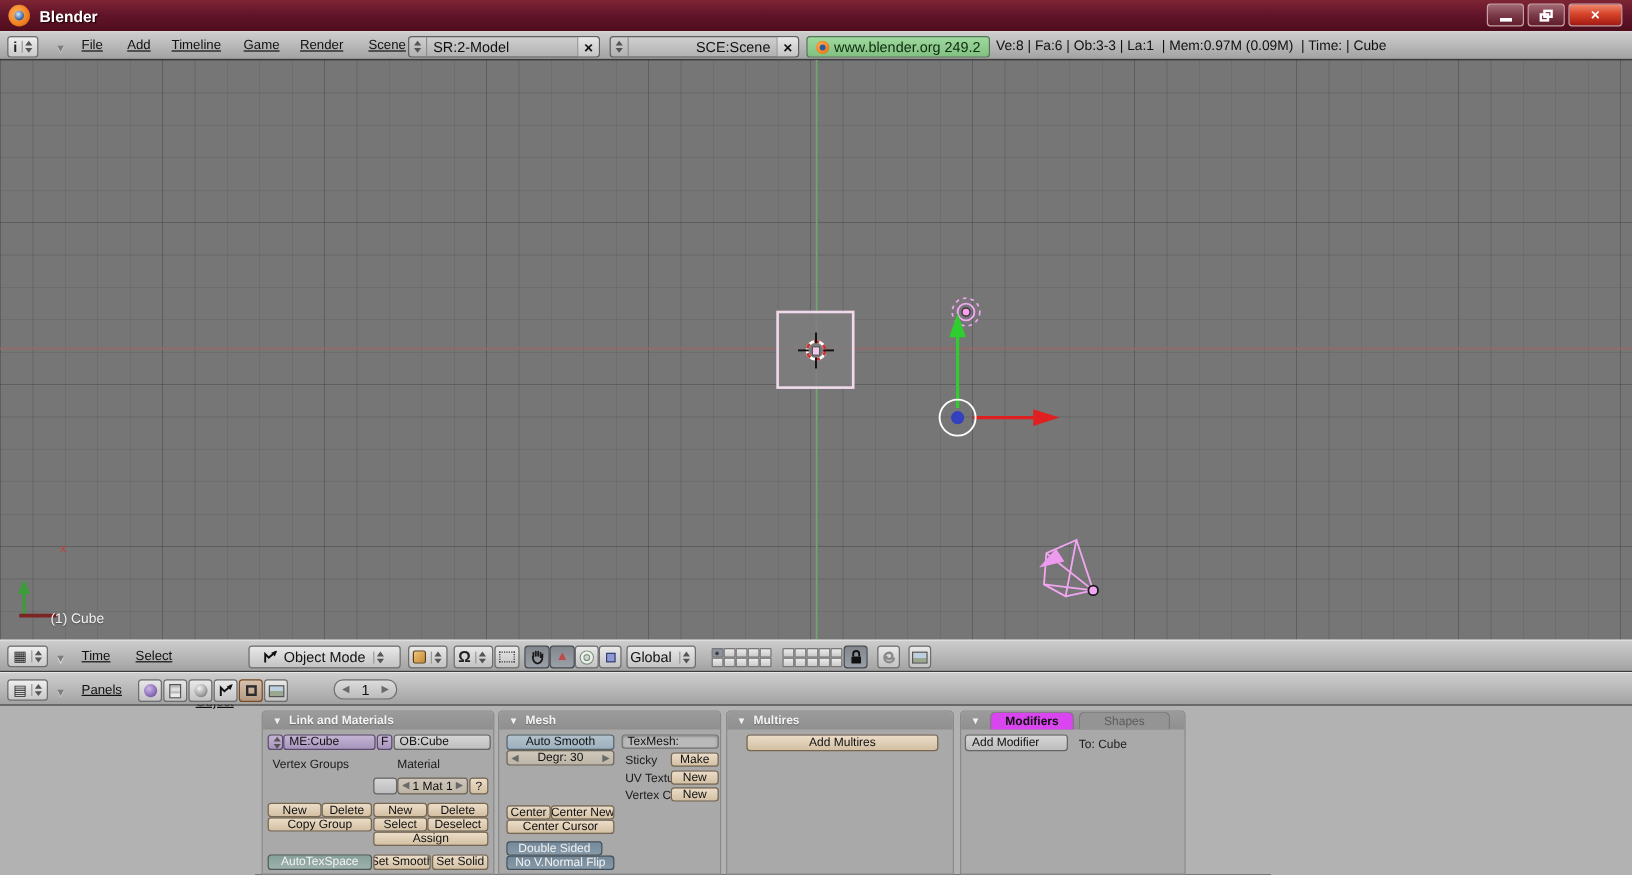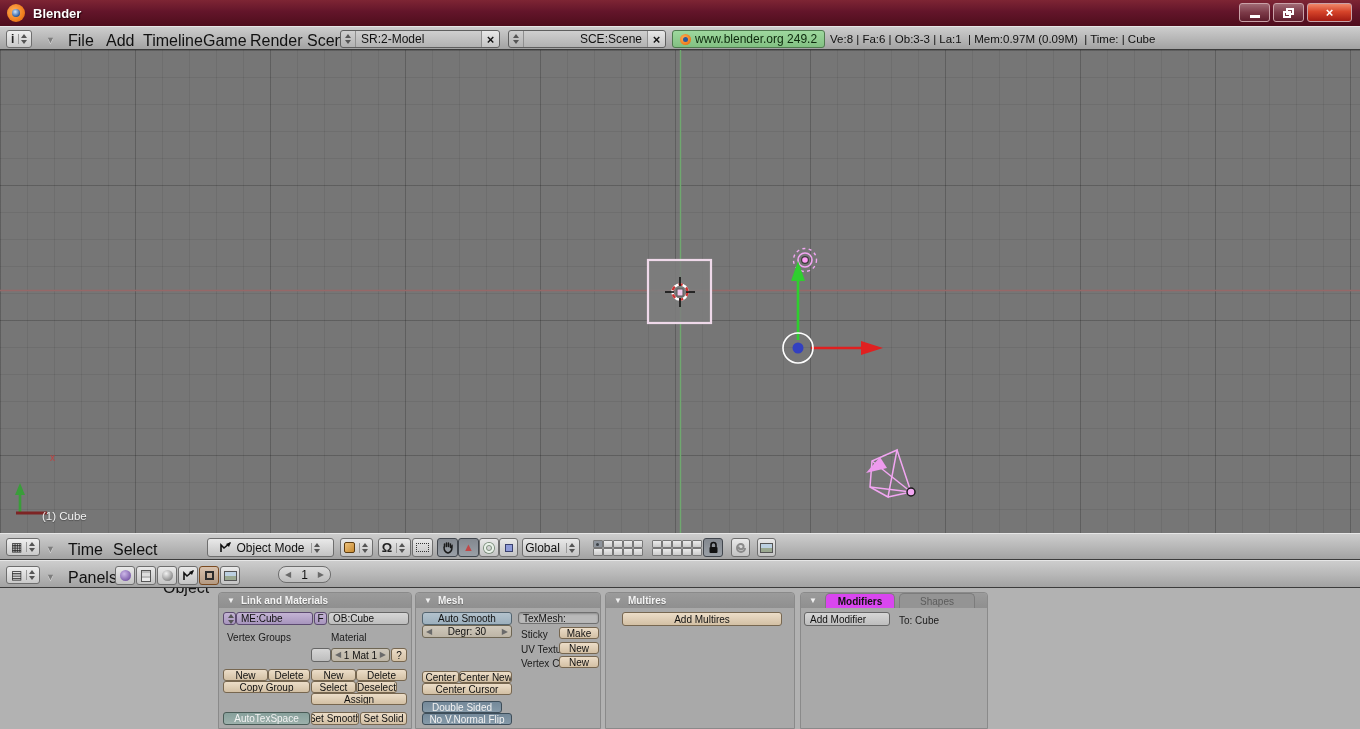--- a/index.html
+++ b/index.html
@@ -44,21 +44,21 @@
     border-radius:3px; padding:0 2px; }
   .edbtn .glyph { font-size:12px; line-height:1; color:#222; padding:0 2px; }
   .stepcol { display:flex; flex-direction:column; gap:2px; margin-left:2px; padding:0 2px;
     border-left:1px solid #9a9a9a; }
   .tri-u { width:0; height:0; border-left:3px solid transparent; border-right:3px solid transparent;
     border-bottom:4px solid #555; }
   .tri-d { width:0; height:0; border-left:3px solid transparent; border-right:3px solid transparent;
     border-top:4px solid #555; }
   .coll-tri { position:absolute; top:8px; font-size:9px; color:#7d7d7d;
     text-shadow:0 1px 0 #e0e0e0; }
-  .hmenu { position:absolute; top:5px; font-size:16px; color:#111; cursor:default; }
+  .hmenu { position:absolute; top:5px; font-size:11px; color:#111; cursor:default;text-decoration:underline; }
 
   .combo { position:absolute; top:3px; height:18px; display:flex; align-items:center;
     background:linear-gradient(180deg,#cfcfcf,#b2b2b2); border:1px solid #5f5f5f;
     border-radius:3px; }
   .combo .ctext { font-size:12px; color:#111; padding:0 5px; flex:1; white-space:nowrap; }
   .combo .cstep { display:flex; flex-direction:column; gap:2px; padding:0 4px;
     border-right:1px solid #8f8f8f; height:100%; justify-content:center; }
   .combo .cx { width:18px; height:100%; display:flex; align-items:center; justify-content:center;
     border-left:1px solid #8f8f8f; font-size:13px; font-weight:bold; color:#111;
     background:linear-gradient(180deg,#e8e8e8,#c4c4c4); border-radius:0 3px 3px 0; }
@@ -452,21 +452,21 @@
       </div>
       <div class="bb" style="left:172px; top:40px; width:16px; height:14px;">?</div>
 
       <div class="bb" style="left:4px; top:61px; width:45px; height:12px;">New</div>
       <div class="bb" style="left:49px; top:61px; width:42px; height:12px;">Delete</div>
       <div class="bb" style="left:4px; top:73px; width:87px; height:12px;">Copy Group</div>
 
       <div class="bb" style="left:92px; top:61px; width:45px; height:12px;">New</div>
       <div class="bb" style="left:137px; top:61px; width:51px; height:12px;">Delete</div>
       <div class="bb" style="left:92px; top:73px; width:45px; height:12px;">Select</div>
-      <div class="bb" style="left:137px; top:73px; width:41px; height:12px;">Deselect</div>
+      <div class="bb" style="left:137px; top:73px; width:51px; height:12px;">Deselect</div>
       <div class="bb" style="left:92px; top:85px; width:96px; height:12px;">Assign</div>
 
       <div class="bb tog-gn" style="left:4px; top:104px; width:87px; height:13px;">AutoTexSpace</div>
       <div class="bb" style="left:92px; top:104px; width:48px; height:13px;">Set Smooth</div>
       <div class="bb" style="left:141px; top:104px; width:47px; height:13px;">Set Solid</div>
     </div>
   </div>
 
   <div class="panel" style="left:415px; width:186px;">
     <div class="phead">

